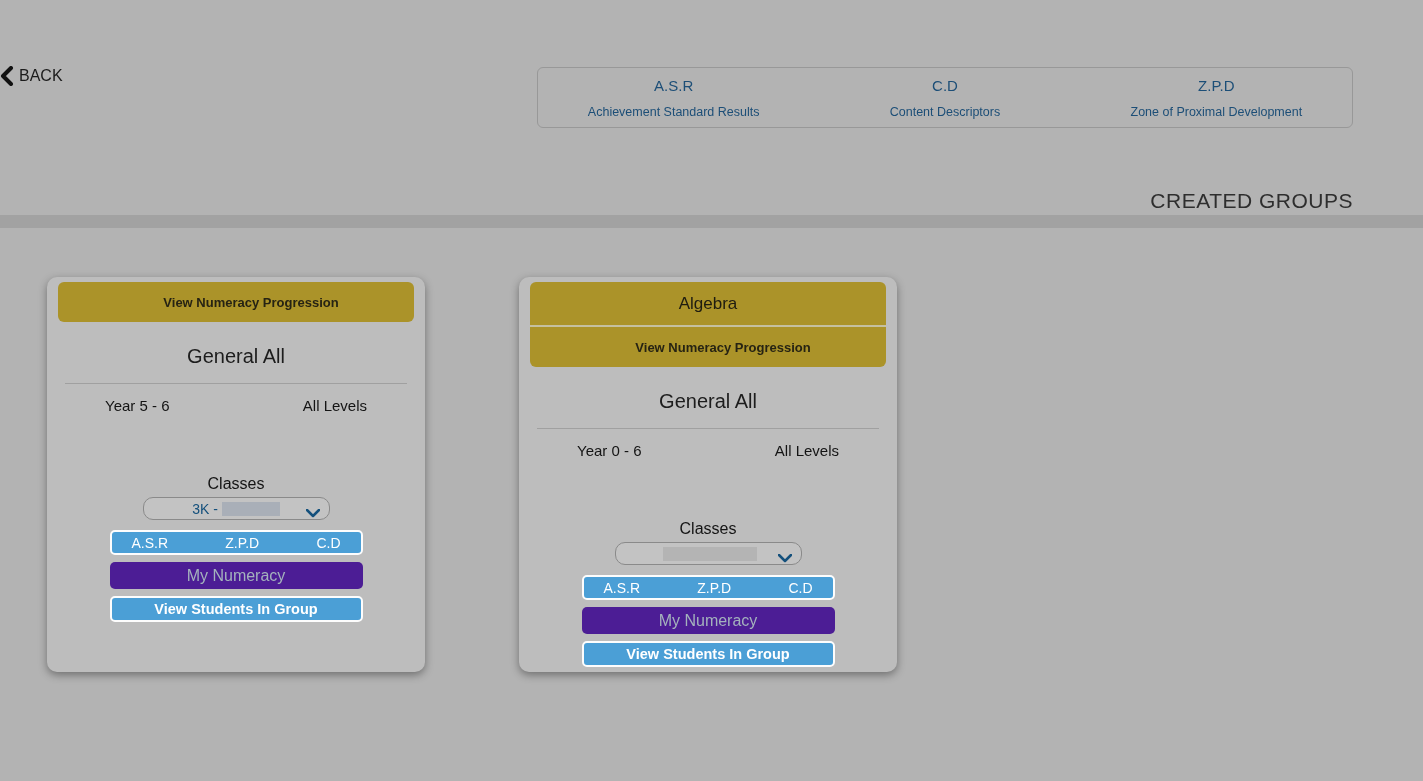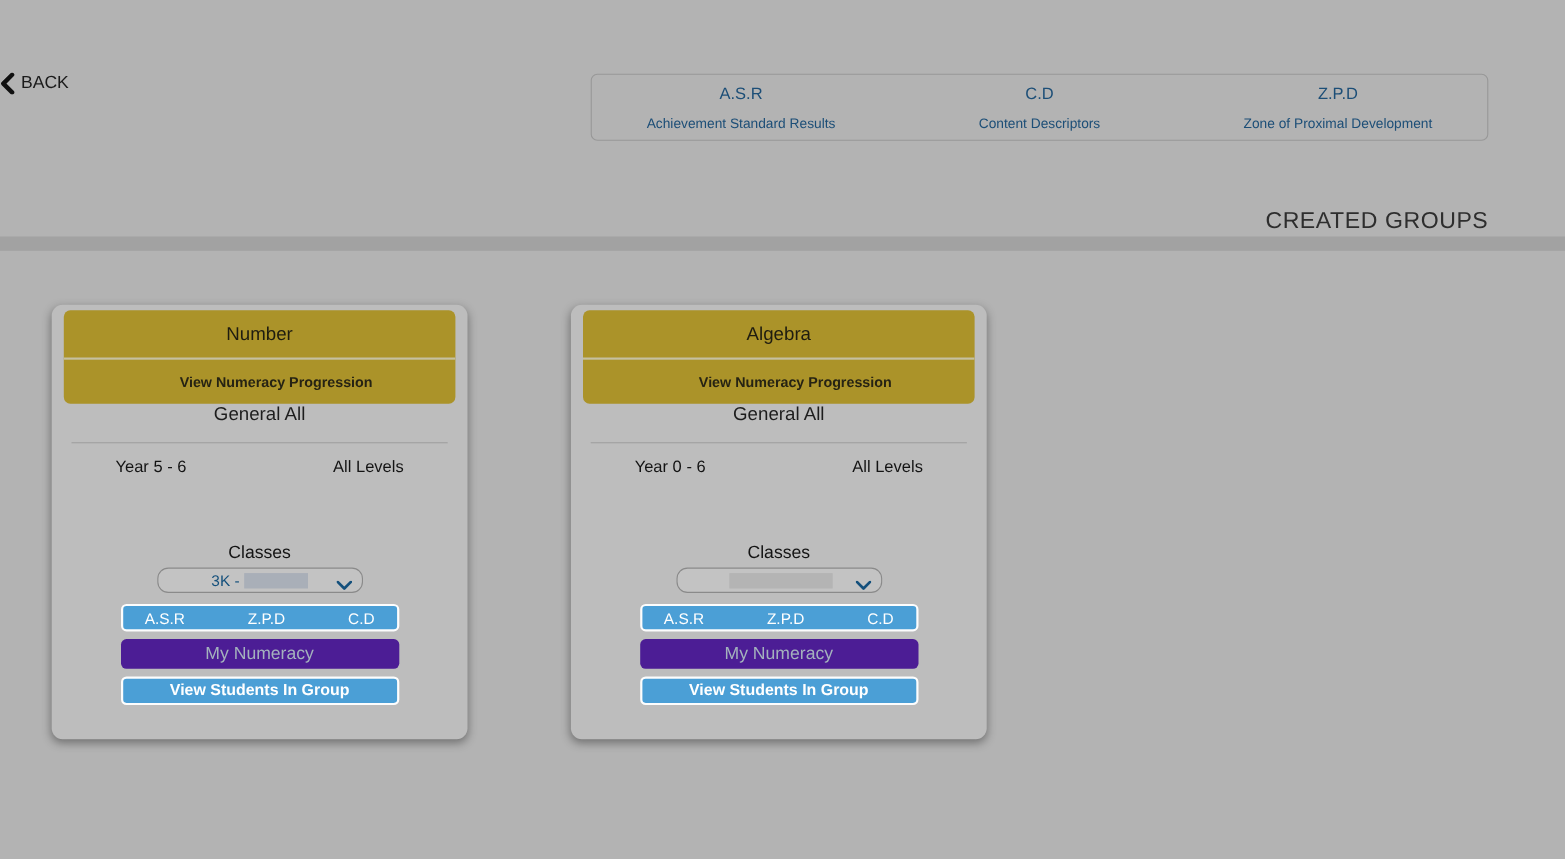--- a/index.html
+++ b/index.html
@@ -74,21 +74,21 @@
   .gold { width: 356px; margin-top: 5px; background: #ab9329; border-radius: 6px; overflow: hidden; }
   .gold-title {
     height: 45px; display: flex; align-items: center; justify-content: center;
     font-size: 17px; color: #1e1c10; border-bottom: 2px solid #c5c0a0; cursor: pointer;
   }
   .gold-sub {
     height: 40px; display: flex; align-items: center; justify-content: center;
     font-size: 13px; font-weight: bold; color: #262313; cursor: pointer; margin-left: 30px;
   }
 
-  .general { font-size: 17px; color: #1d1d1d; }
+  .general { margin-top: 23px; font-size: 20px; color: #1d1d1d; }
   .rule { width: 342px; height: 0; border-top: 1px solid #a0a0a0; margin-top: 15px; }
   .yearrow { width: 100%; margin-top: 13px; display: flex; justify-content: space-between; padding: 0 58px; font-size: 15px; color: #141414; }
 
   .classes-label { margin-top: 61px; font-size: 16px; color: #141414; }
   .select {
     margin-top: 4px; width: 187px; height: 23px; position: relative;
     background: #c3c3c3; border: 1px solid #8a8a8a; border-radius: 10px;
     display: flex; align-items: center; justify-content: center; gap: 4px;
     font-size: 14px; color: #14507c; cursor: pointer;
   }
@@ -145,21 +145,20 @@
       <div class="legend-abbr">Z.P.D</div>
       <div class="legend-desc">Zone of Proximal Development</div>
     </div>
   </div>
 
   <div class="heading">CREATED GROUPS</div>
   <div class="divider"></div>
 
   <div class="card card1">
     <div class="gold">
-      <div class="gold-title">Number</div>
       <div class="gold-sub">View Numeracy Progression</div>
     </div>
     <div class="general">General All</div>
     <div class="rule"></div>
     <div class="yearrow">
       <span>Year 5 - 6</span>
       <span>All Levels</span>
     </div>
     <div class="classes-label">Classes</div>
     <div class="select">

